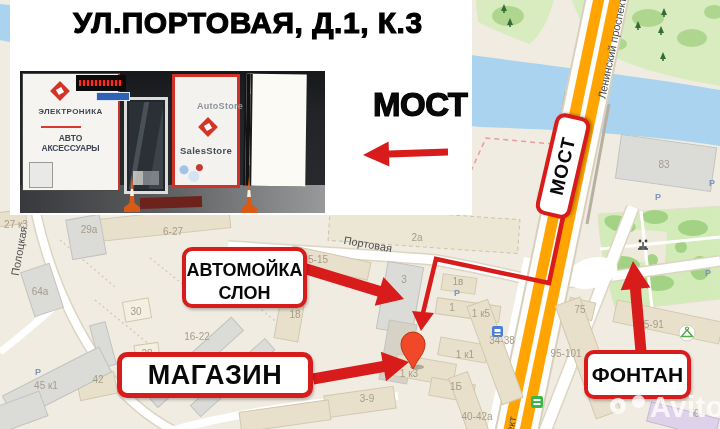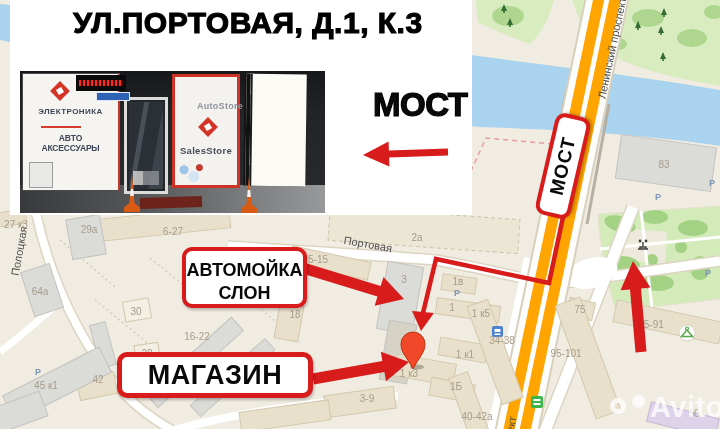--- a/index.html
+++ b/index.html
@@ -307,20 +307,23 @@
     <path d="M413,369 C407,357 401,353 401,344 A12,12 0 1 1 425,344 C425,353 419,357 413,369 Z" fill="#f2482a" stroke="#b8330f" stroke-width="1"></path>
   </svg>
 
   <div class="callout co-carwash">
     <span>АВТОМОЙКА</span>
     <span>СЛОН</span>
   </div>
   <div class="callout co-shop">
     <span>МАГАЗИН</span>
   </div>
+  <div class="callout co-fountain">
+    <span>ФОНТАН</span>
+  </div>
   <div class="callout co-bridge">
     <span>МОСТ</span>
   </div>
 
   <div class="watermark">
     <span class="wm-logo">
       <span class="wm-ring"></span>
         <span class="wm-dot"></span>
     </span>
     <span>Avito</span>

